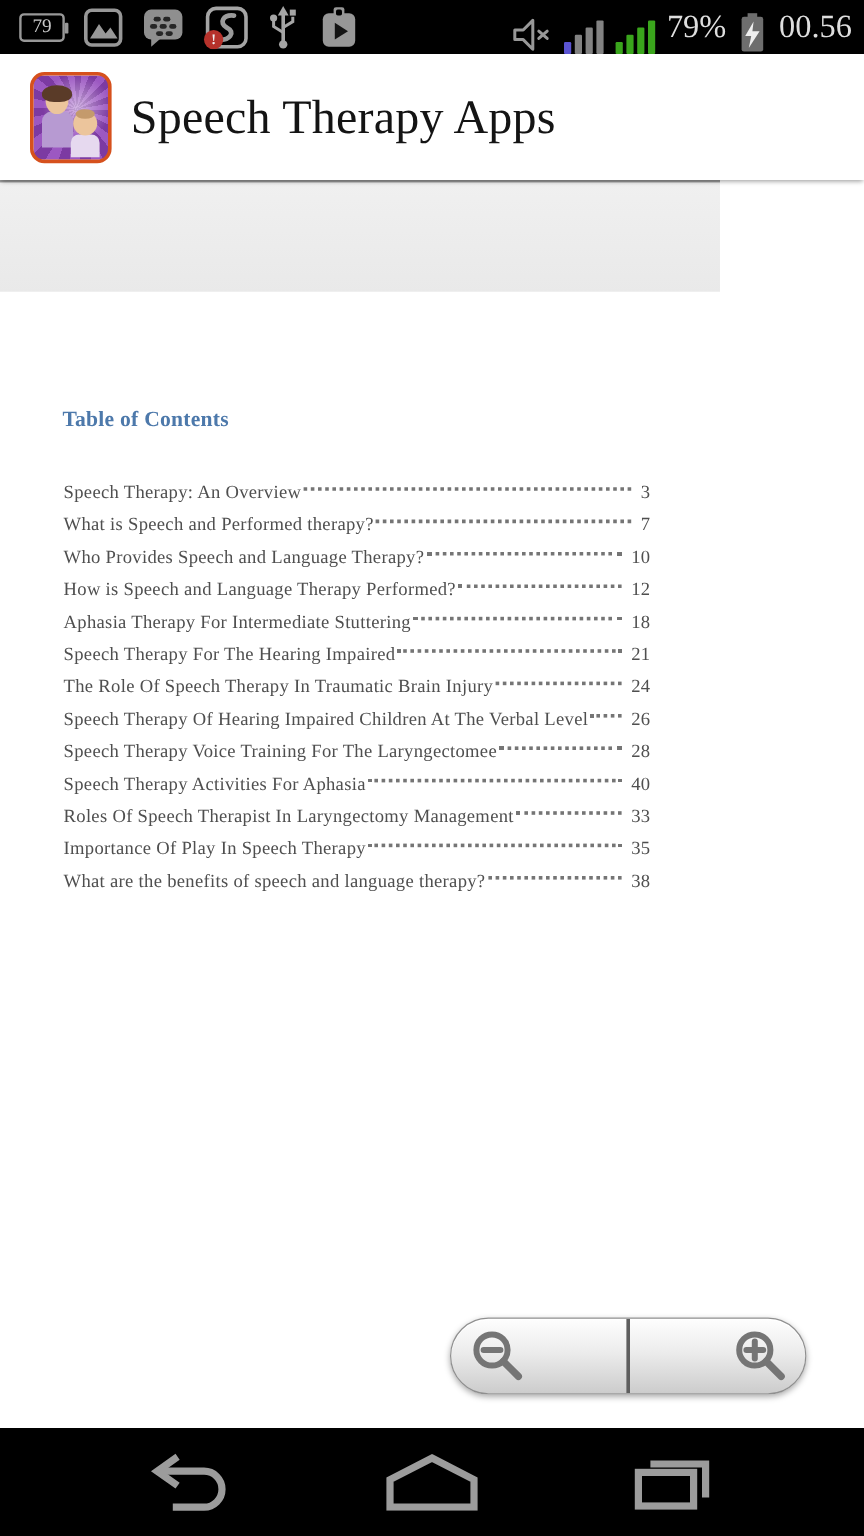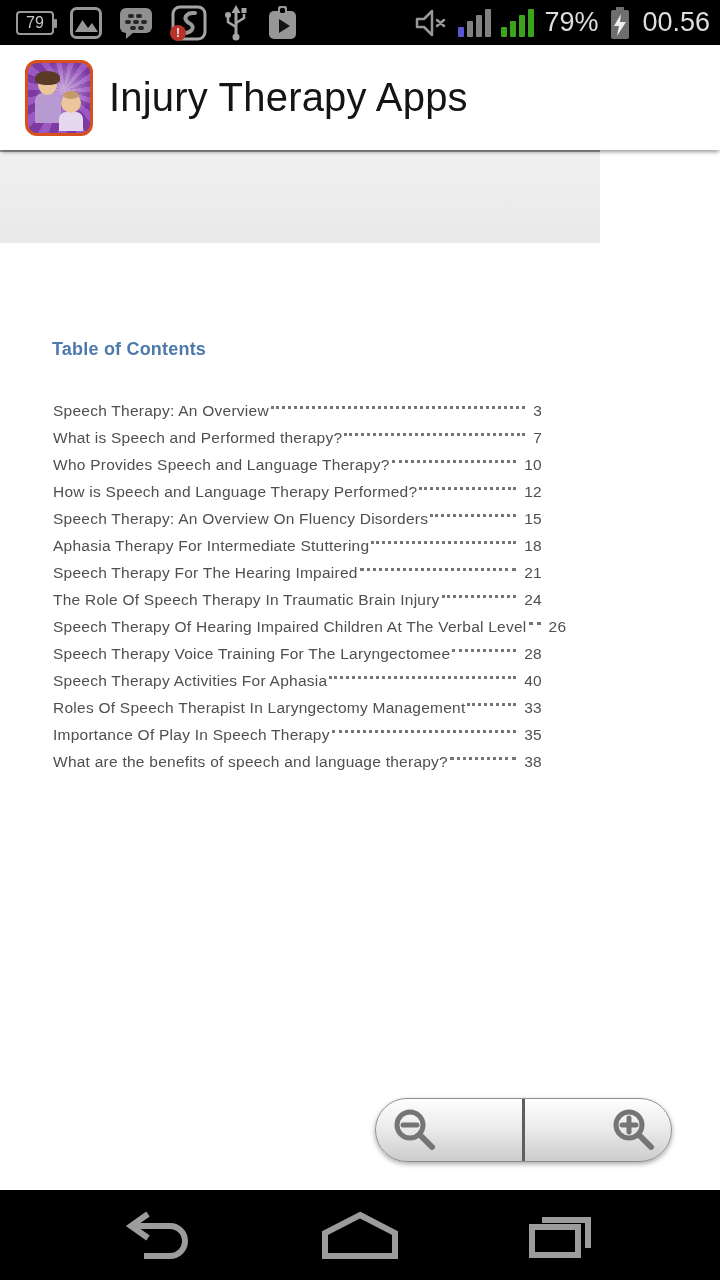--- a/index.html
+++ b/index.html
@@ -1,30 +1,30 @@
 <!DOCTYPE html>
 <html style="--toc-title-color: #4d79ab; --toc-text-color: #4f4f4f; --signal-accent: #5b54d2; --signal-green: #3aa51c; --app-icon-border: #d6511d;"><head>
 <meta charset="utf-8">
 <style>
   html,body { margin:0; padding:0; background:#222; }
   .screen {
     position:relative; width:720px; height:1280px; margin:0 auto;
     background:#fff; overflow:hidden;
-    font-family:Liberation Sans, sans-serif;
+    font-family:Liberation Serif, serif;
   }
 
   
   .status-bar {
     position:absolute; top:0; left:0; width:720px; height:45px;
     background:#000; display:flex; align-items:center;
     justify-content:space-between; box-sizing:border-box; padding:0 8px;
   }
   .sb-group { display:flex; align-items:center; }
   .sb-left  { gap:15px; padding-left:8px; }
-  .sb-right { gap:10px; padding-right:2px; }
+  .sb-right { gap:10px; padding-right:2px;align-items:flex-end; }
   .sb-text { color:#dedede; font-size:27px; line-height:45px; }
   .batt-badge {
     width:38px; height:24px; border:2px solid #989898; border-radius:4px;
     color:#c8c8c8; font-size:16px; display:flex; align-items:center;
     justify-content:center; position:relative; box-sizing:border-box;
   }
   .batt-badge::after {
     content:""; position:absolute; right:-5px; top:6px; width:3px; height:9px;
     background:#989898; border-radius:1px;
   }
@@ -194,21 +194,21 @@
         <div class="fig-body"></div>
           <div class="fig-head"></div>
           <div class="fig-hair"></div>
       </div>
       <div class="fig fig-baby">
         <div class="fig-body"></div>
           <div class="fig-head"></div>
           <div class="fig-hair"></div>
       </div>
     </div>
-    <div class="app-title">Injury Therapy Apps</div>
+    <div class="app-title">Speech Therapy Apps</div>
   </div>
 
   <div class="viewer">
     <div class="gray-band"></div>
     <div class="pdf-page">
       <div class="toc-heading">Table of Contents</div>
       <div class="toc-list" id="toc-list">
           <div class="toc-row">
     <span class="toc-title">Speech Therapy: An Overview</span>
     <span class="toc-leader"></span>
@@ -221,25 +221,20 @@
   </div>
           <div class="toc-row">
     <span class="toc-title">Who Provides Speech and Language Therapy?</span>
     <span class="toc-leader"></span>
     <span class="toc-page">10</span>
   </div>
           <div class="toc-row">
     <span class="toc-title">How is Speech and Language Therapy Performed?</span>
     <span class="toc-leader"></span>
     <span class="toc-page">12</span>
-  </div>
-          <div class="toc-row">
-    <span class="toc-title">Speech Therapy: An Overview On Fluency Disorders</span>
-    <span class="toc-leader"></span>
-    <span class="toc-page">15</span>
   </div>
           <div class="toc-row">
     <span class="toc-title">Aphasia Therapy For Intermediate Stuttering</span>
     <span class="toc-leader"></span>
     <span class="toc-page">18</span>
   </div>
           <div class="toc-row">
     <span class="toc-title">Speech Therapy For The Hearing Impaired</span>
     <span class="toc-leader"></span>
     <span class="toc-page">21</span>

